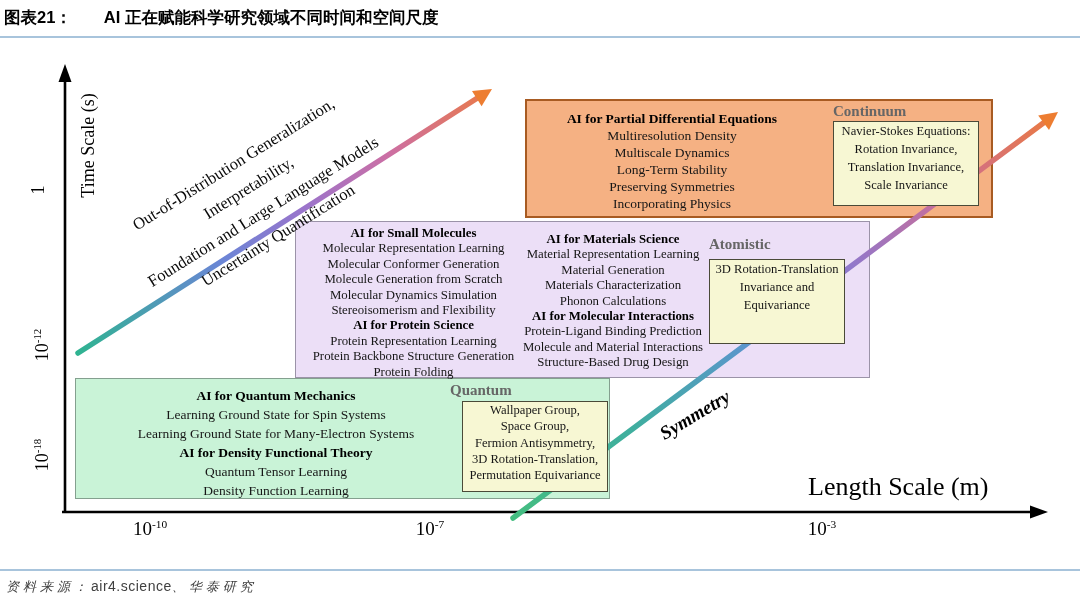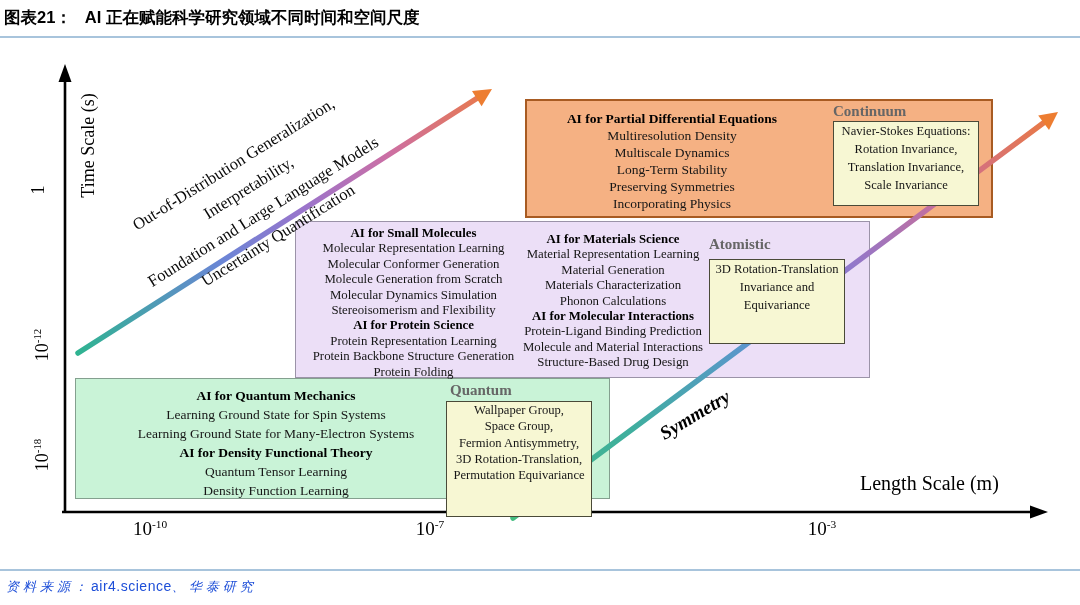--- a/index.html
+++ b/index.html
@@ -1,20 +1,20 @@
 <!DOCTYPE html>
 <html><head>
 <meta charset="utf-8">
 <style>
   html,body{margin:0;padding:0;background:#fff}
   body{width:1080px;height:605px;overflow:hidden;font-family:"Liberation Serif",serif;color:#111}
   .page{position:relative;width:1080px;height:605px;background:#ffffff}
   
   .title-bar{position:absolute;left:4px;top:7px;font-family:"Liberation Sans",sans-serif;font-weight:bold;font-size:16.5px;color:#000;white-space:nowrap}
-  .fig-title{margin-left:13px}
+  .fig-title{margin-left:32px}
   .rule{position:absolute;left:0;width:1080px;height:2px;background:#a8c4dc}
   
   .box{position:absolute;box-sizing:border-box}
   .zone{z-index:1}
   .green-box{background:#c9f3d7;border:1.5px solid #84a08f}
   .purple-box{background:#ecdff7;border:1.5px solid #9b93a8}
   .orange-box{background:#f5b183;border:2px solid #a85b22}
   .sym-box{background:#f7f7d3;border:1.2px solid #4a4a38;z-index:3;display:flex;flex-direction:column;justify-content:flex-start}
   .zone-label{position:absolute;z-index:4;font-weight:bold;font-size:15px;color:#666;text-align:left}
   .blk{position:absolute}
@@ -31,21 +31,21 @@
   .tick{position:absolute;font-size:18px;color:#000;text-align:center;white-space:nowrap}
   .tick sup{font-size:0.6em}
   
   .diag-text{position:absolute;left:36px;top:138px;width:440px;height:124px;z-index:4;
     transform:rotate(-32deg);display:flex;flex-direction:column;justify-content:center}
   .diag-text .ln{font-size:16.5px;line-height:28px;color:#0a0a0a}
   .sym-label{position:absolute;left:628px;top:404px;width:134px;z-index:4;transform:rotate(-31deg);
     font-size:19px;font-weight:bold;font-style:italic;text-align:center;color:#000}
   svg.layer{position:absolute;left:0;top:0;z-index:2;pointer-events:none}
   
-  .source{position:absolute;left:6px;top:578px;font-size:13px;color:#1d4ed8;white-space:nowrap}
+  .source{position:absolute;left:6px;top:578px;font-size:13px;color:#404040;white-space:nowrap}
   .cjk{font-style:italic;letter-spacing:4px}
   .latin{font-family:"Liberation Sans",sans-serif;font-style:normal;font-size:14px;letter-spacing:0.5px}
 </style>
 </head>
 <body>
 
 <div class="page">
 
   <div class="title-bar">
     <span>图表21：</span><span class="fig-title">AI 正在赋能科学研究领域不同时间和空间尺度</span>
@@ -77,21 +77,21 @@
     <polygon points="1048,512 1030,505.5 1030,518.5" fill="#000"></polygon>
 
     <line x1="78" y1="353" x2="479" y2="97" stroke="url(#gradUp)" stroke-width="5.5" stroke-linecap="round"></line>
     <polygon points="492,89 481.6,106.2 472,91.1" fill="#ed7d31"></polygon>
 
     <line x1="513" y1="518" x2="1046" y2="121" stroke="url(#gradLow)" stroke-width="5.5" stroke-linecap="round"></line>
     <polygon points="1058,112 1049,129.9 1038.2,115.5" fill="#ed7d31"></polygon>
   </svg>
 
   <div class="axis-label vert" style="left:3px;top:135px;width:170px;font-size:18px">Time Scale (s)</div>
-  <div class="axis-label" style="left:860px;top:472px;width:180px;font-size:20px">Length Scale (m)</div>
+  <div class="axis-label" style="left:808px;top:472px;width:180px;font-size:26px">Length Scale (m)</div>
 
   <div class="tick vert" style="left:3px;top:179px;width:70px"><span>1</span><sup></sup></div>
   <div class="tick vert" style="left:7px;top:334px;width:70px"><span>10</span><sup>-12</sup></div>
   <div class="tick vert" style="left:7px;top:444px;width:70px"><span>10</span><sup>-18</sup></div>
 
   <div class="tick" style="left:110px;top:518px;width:80px;font-size:19px"><span>10</span><sup>-10</sup></div>
   <div class="tick" style="left:390px;top:518px;width:80px;font-size:19px"><span>10</span><sup>-7</sup></div>
   <div class="tick" style="left:782px;top:518px;width:80px;font-size:19px"><span>10</span><sup>-3</sup></div>
 
   <div class="diag-text">
@@ -106,21 +106,21 @@
     <div class="blk" style="left:10px;top:7px;width:380px">
       <div class="ln g-ln hd">AI for Quantum Mechanics</div>
       <div class="ln g-ln">Learning Ground State for Spin Systems</div>
       <div class="ln g-ln">Learning Ground State for Many-Electron Systems</div>
       <div class="ln g-ln hd">AI for Density Functional Theory</div>
       <div class="ln g-ln">Quantum Tensor Learning</div>
       <div class="ln g-ln">Density Function Learning</div>
     </div>
   </div>
   <div class="zone-label" style="left:450px;top:382px;width:146px">Quantum</div>
-  <div class="box sym-box" style="left:446px;top:401px;width:146px;height:116px">
+  <div class="box sym-box" style="left:462px;top:401px;width:146px;height:91px">
     <div class="ln s-ln">Wallpaper Group,</div>
     <div class="ln s-ln">Space Group,</div>
     <div class="ln s-ln">Fermion Antisymmetry,</div>
     <div class="ln s-ln">3D Rotation-Translation,</div>
     <div class="ln s-ln">Permutation Equivariance</div>
   </div>
 
   <div class="box zone purple-box" style="left:295px;top:221px;width:575px;height:157px">
     <div class="blk" style="left:5px;top:4px;width:225px">
       <div class="ln p-ln hd">AI for Small Molecules</div>

